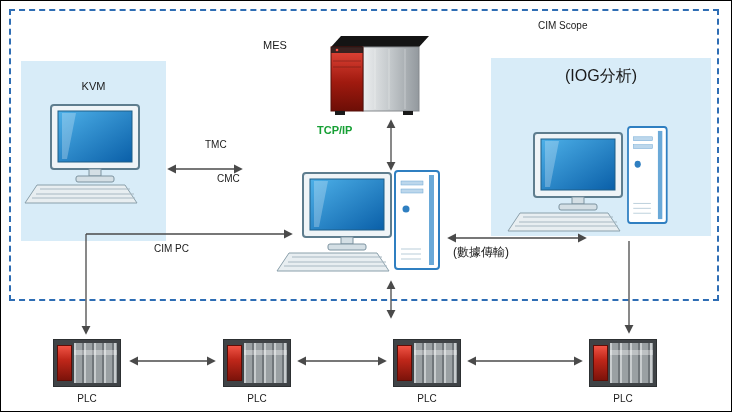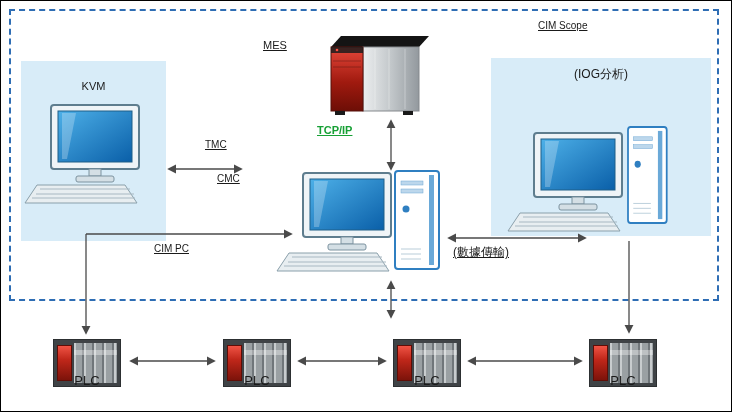--- a/index.html
+++ b/index.html
@@ -6,45 +6,45 @@
   html,body { width:732px; height:412px; }
   body { font-family:"Liberation Sans", sans-serif; background:#fff; position:relative; overflow:hidden; }
   .canvas { position:absolute; left:0; top:0; width:732px; height:412px; background:#fff; border:1px solid #000; }
 
   .scope { position:absolute; left:8px; top:8px; width:710px; height:292px; border:2px dashed #2e6db4; z-index:1; }
 
   .panel { position:absolute; background:#d8ecf8; z-index:1; }
   .panel-kvm { left:20px; top:60px; width:145px; height:180px; }
   .panel-client { left:490px; top:57px; width:220px; height:178px; }
   .panel-title { font-size:11px; color:#1a1a1a; text-align:center; padding-top:19px; }
-  .panel-sub { font-size:12px; color:#1a1a1a; text-align:center; padding-top:8px; }
-
-  .lbl { position:absolute; font-size:10px; color:#1a1a1a; white-space:nowrap; z-index:4;text-decoration:underline; }
+  .panel-sub { font-size:16px; color:#1a1a1a; text-align:center; padding-top:8px; }
+
+  .lbl { position:absolute; font-size:10px; color:#1a1a1a; white-space:nowrap; z-index:4; }
   .lbl-mes { left:262px; top:38px; font-size:11px; }
   .lbl-scope { left:537px; top:19px; }
   .lbl-tcpip { left:288px; top:123px; color:#17a035; font-weight:bold; font-size:11px;margin-left:28px; }
   .lbl-tmc { left:204px; top:138px; }
   .lbl-cmc { left:216px; top:172px; }
   .lbl-cimpc { left:153px; top:242px; }
   .lbl-link { left:452px; top:243px; font-size:12px; }
 
   .art { position:absolute; left:0; top:0; z-index:3; }
 
   
   .plc-unit { position:absolute; top:338px; width:68px; height:48px; background:#3f4346;
               border:1px solid #2c2f31; z-index:2; }
   .plc-red { position:absolute; left:3px; top:5px; width:15px; bottom:5px;
              background:linear-gradient(180deg,#ef5344 0%,#c0271a 40%,#7c130a 100%);
              border:1px solid #5f0d06; }
   .plc-rack { position:absolute; left:20px; top:3px; right:3px; bottom:3px;
               background:repeating-linear-gradient(90deg,#c8ccce 0 2px,#9aa0a3 2px 8px,#70767a 8px 10px); }
   .plc-rack::after { content:""; position:absolute; left:0; right:0; top:7px; height:5px;
                      background:rgba(255,255,255,.35); }
-  .plc-label { position:absolute; top:372px; width:68px; text-align:center;
-               font-size:13px; color:#1a1a1a; z-index:4; }
+  .plc-label { position:absolute; top:392px; width:68px; text-align:center;
+               font-size:10px; color:#1a1a1a; z-index:4; }
 
   
   .mon { fill:#eff4f7; stroke:#5e7d8e; stroke-width:2; }
   .scr { fill:url(#scrGrad); stroke:#1f5e88; }
   .glare { fill:#ffffff; opacity:.25; }
   .mtl { fill:#d4dfe5; stroke:#7d93a0; }
   .kb  { fill:#e8eef1; stroke:#8aa0ab; }
   .kbl { stroke:#a8b8c2; fill:none; stroke-width:1; }
   .twr { fill:#ffffff; stroke:#2f7fc1; stroke-width:2; }
   .twrstripe { fill:#6aa9d8; }

